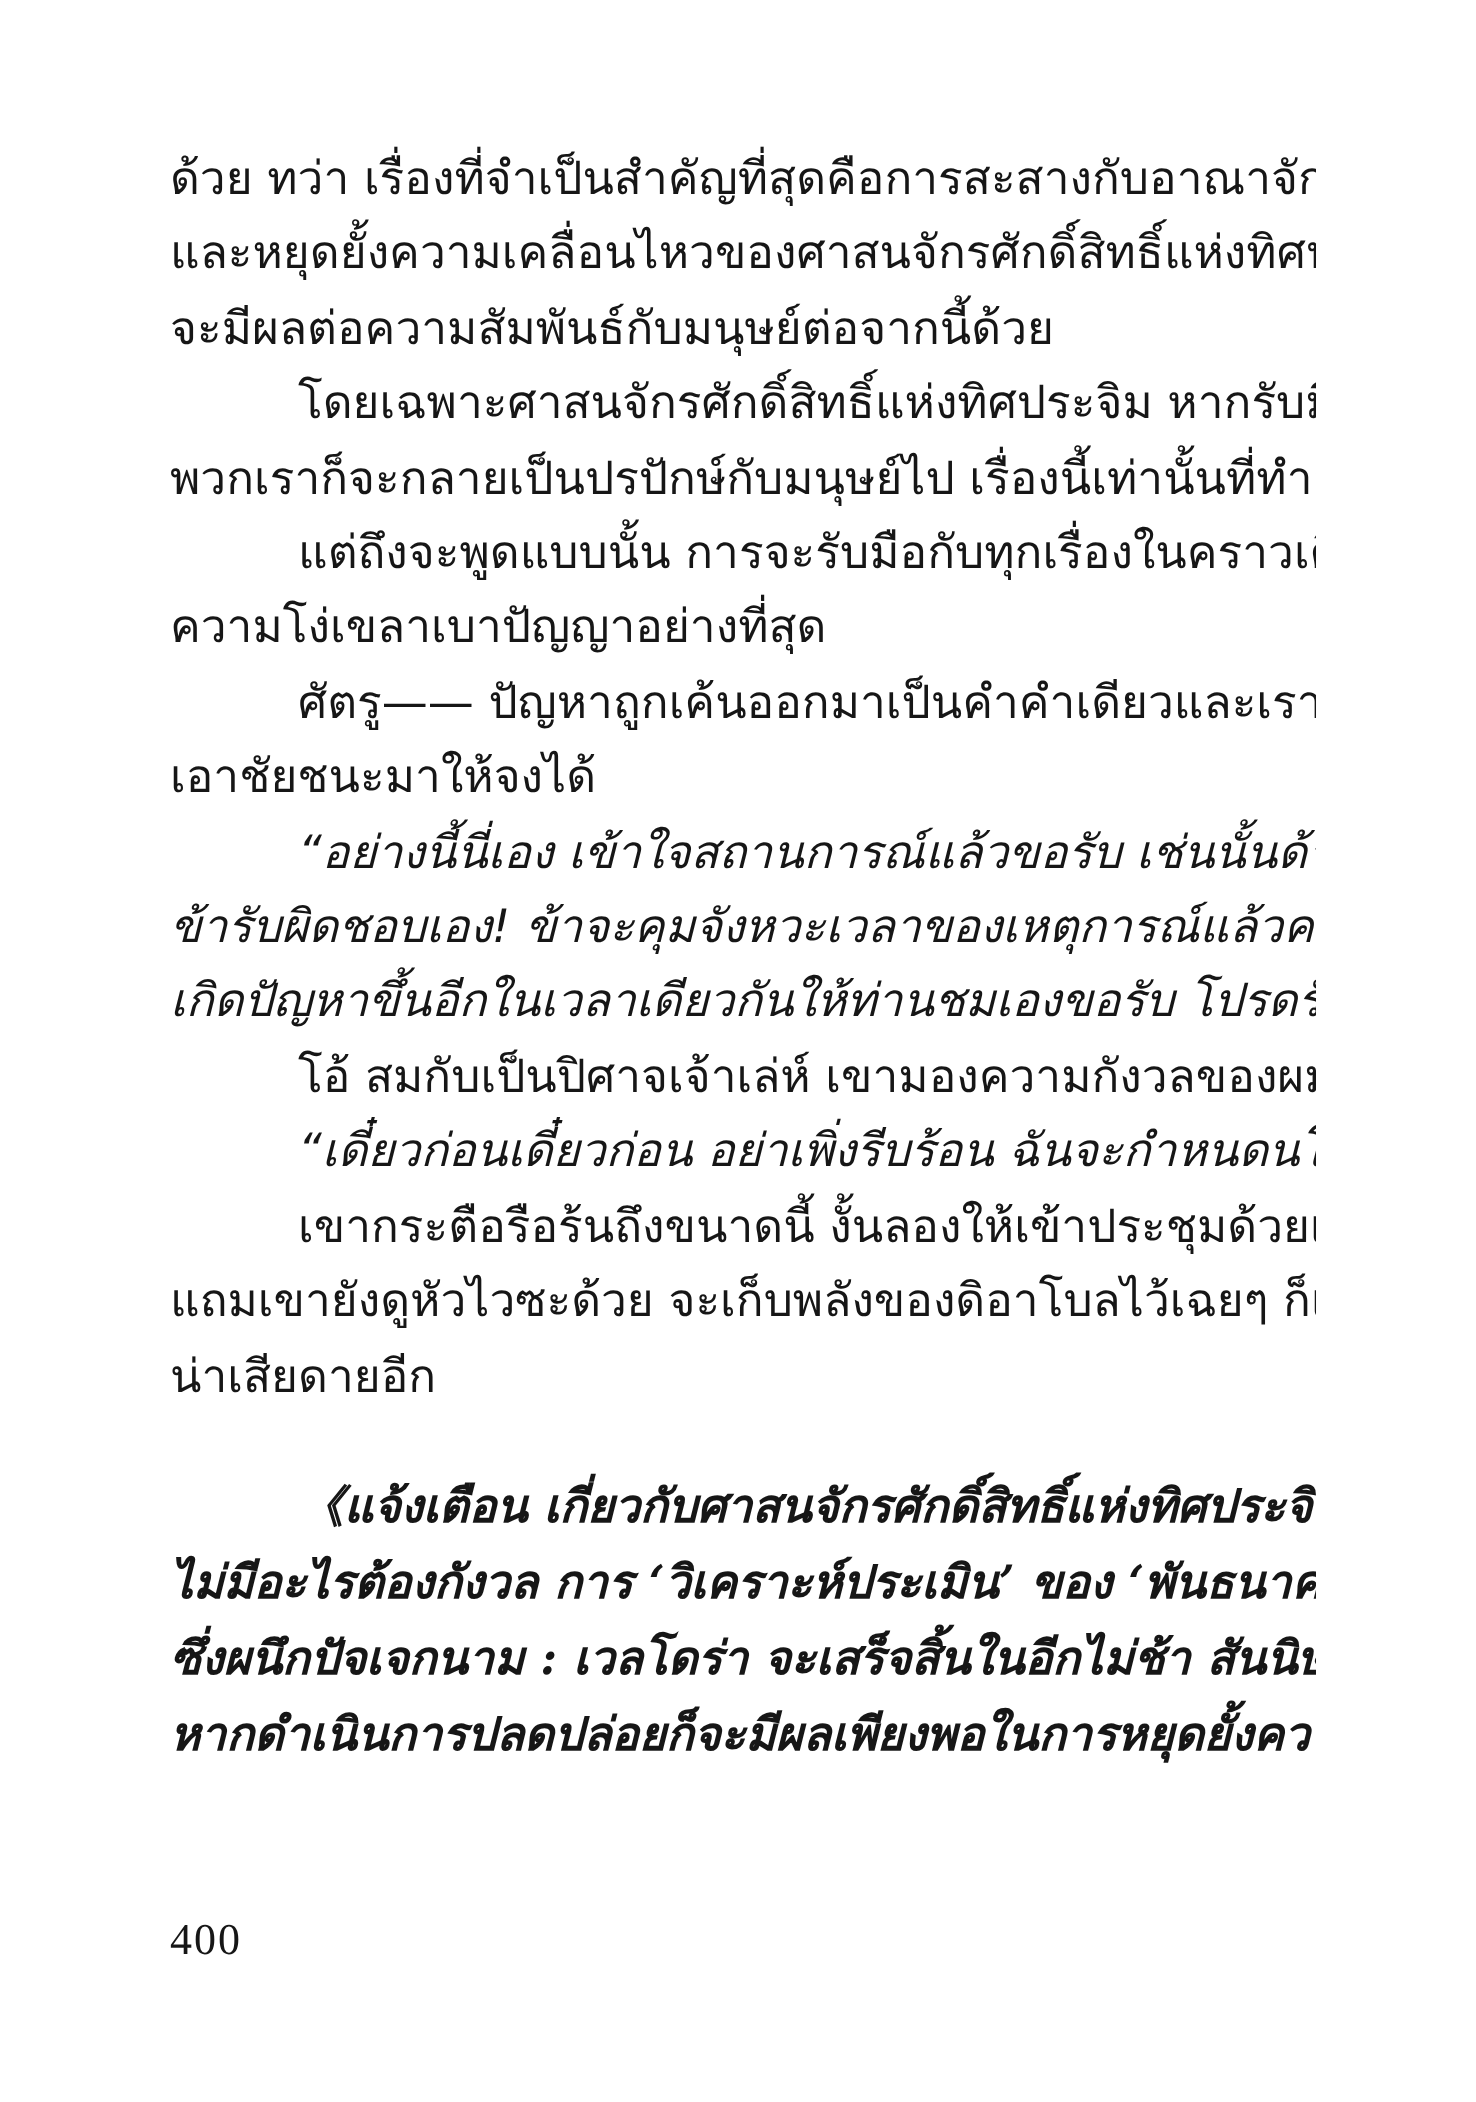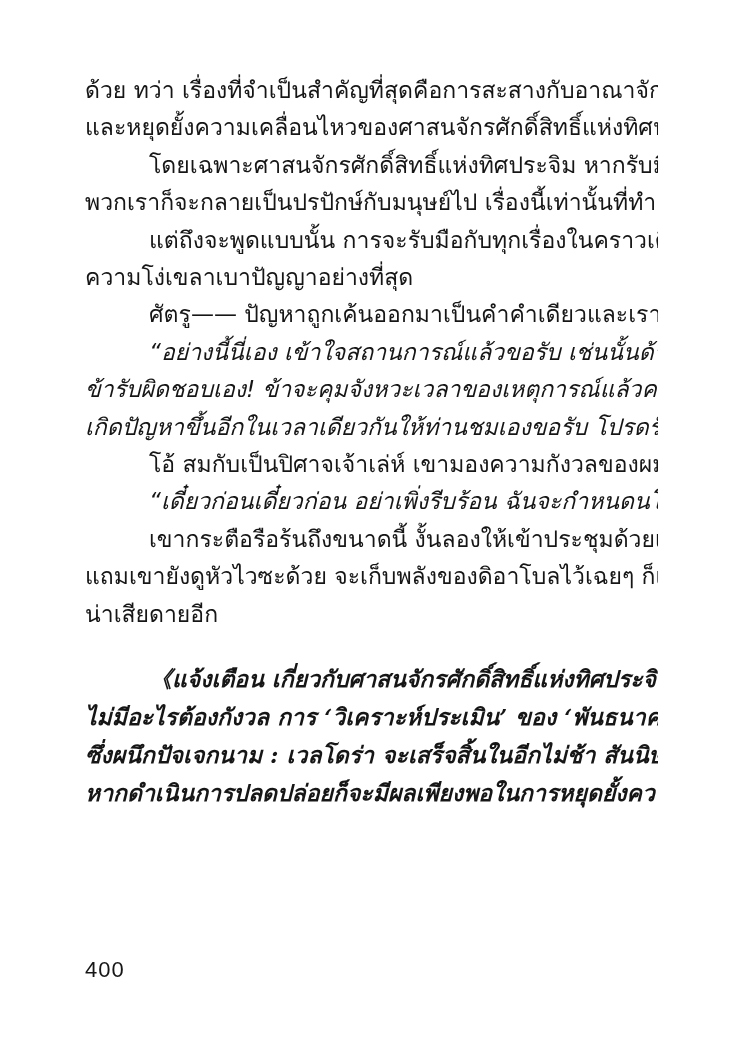--- a/index.html
+++ b/index.html
@@ -42,49 +42,51 @@
     font-weight: bold;
     font-style: italic;
     font-size: 23px;
     line-height: 38px;
     margin-top: 27px;
   }
   .page-number {
     position: absolute;
     left: 85px;
     top: 957px;
-    font-family: Liberation Sans, sans-serif;
+    font-family: Liberation Serif, serif;
     font-size: 22px;
     color: #161616;
     letter-spacing: 1px;
   }
 </style>
 </head>
 <body>
 
 <div class="page">
   <div class="text-block">
 
     <p class="para">
       <span class="line">ด้วย ทว่า เรื่องที่จำเป็นสำคัญที่สุดคือการสะสางกับอาณาจักรฟาลมุส</span>
       <span class="line">และหยุดยั้งความเคลื่อนไหวของศาสนจักรศักดิ์สิทธิ์แห่งทิศประจิมอัน</span>
+      <span class="line">จะมีผลต่อความสัมพันธ์กับมนุษย์ต่อจากนี้ด้วย</span>
     </p>
 
     <p class="para">
       <span class="line ind">โดยเฉพาะศาสนจักรศักดิ์สิทธิ์แห่งทิศประจิม หากรับมือผิดพลาด</span>
       <span class="line">พวกเราก็จะกลายเป็นปรปักษ์กับมนุษย์ไป เรื่องนี้เท่านั้นที่ทำอย่างไรก็ไม่</span>
     </p>
 
     <p class="para">
       <span class="line ind">แต่ถึงจะพูดแบบนั้น การจะรับมือกับทุกเรื่องในคราวเดียว คือ</span>
       <span class="line">ความโง่เขลาเบาปัญญาอย่างที่สุด</span>
     </p>
 
     <p class="para">
       <span class="line ind">ศัตรู—— ปัญหาถูกเค้นออกมาเป็นคำคำเดียวและเราจะต้อง</span>
+      <span class="line">เอาชัยชนะมาให้จงได้</span>
     </p>
 
     <p class="para dialogue">
       <span class="line ind">“อย่างนี้นี่เอง เข้าใจสถานการณ์แล้วขอรับ เช่นนั้นด้านหนึ่งให้</span>
       <span class="line">ข้ารับผิดชอบเอง!  ข้าจะคุมจังหวะเวลาของเหตุการณ์แล้วควบคุมไม่ให้</span>
       <span class="line">เกิดปัญหาขึ้นอีกในเวลาเดียวกันให้ท่านชมเองขอรับ โปรดรับสั่งด้วย!”</span>
     </p>
 
     <p class="para">
       <span class="line ind">โอ้ สมกับเป็นปิศาจเจ้าเล่ห์ เขามองความกังวลของผมออกใน</span>

